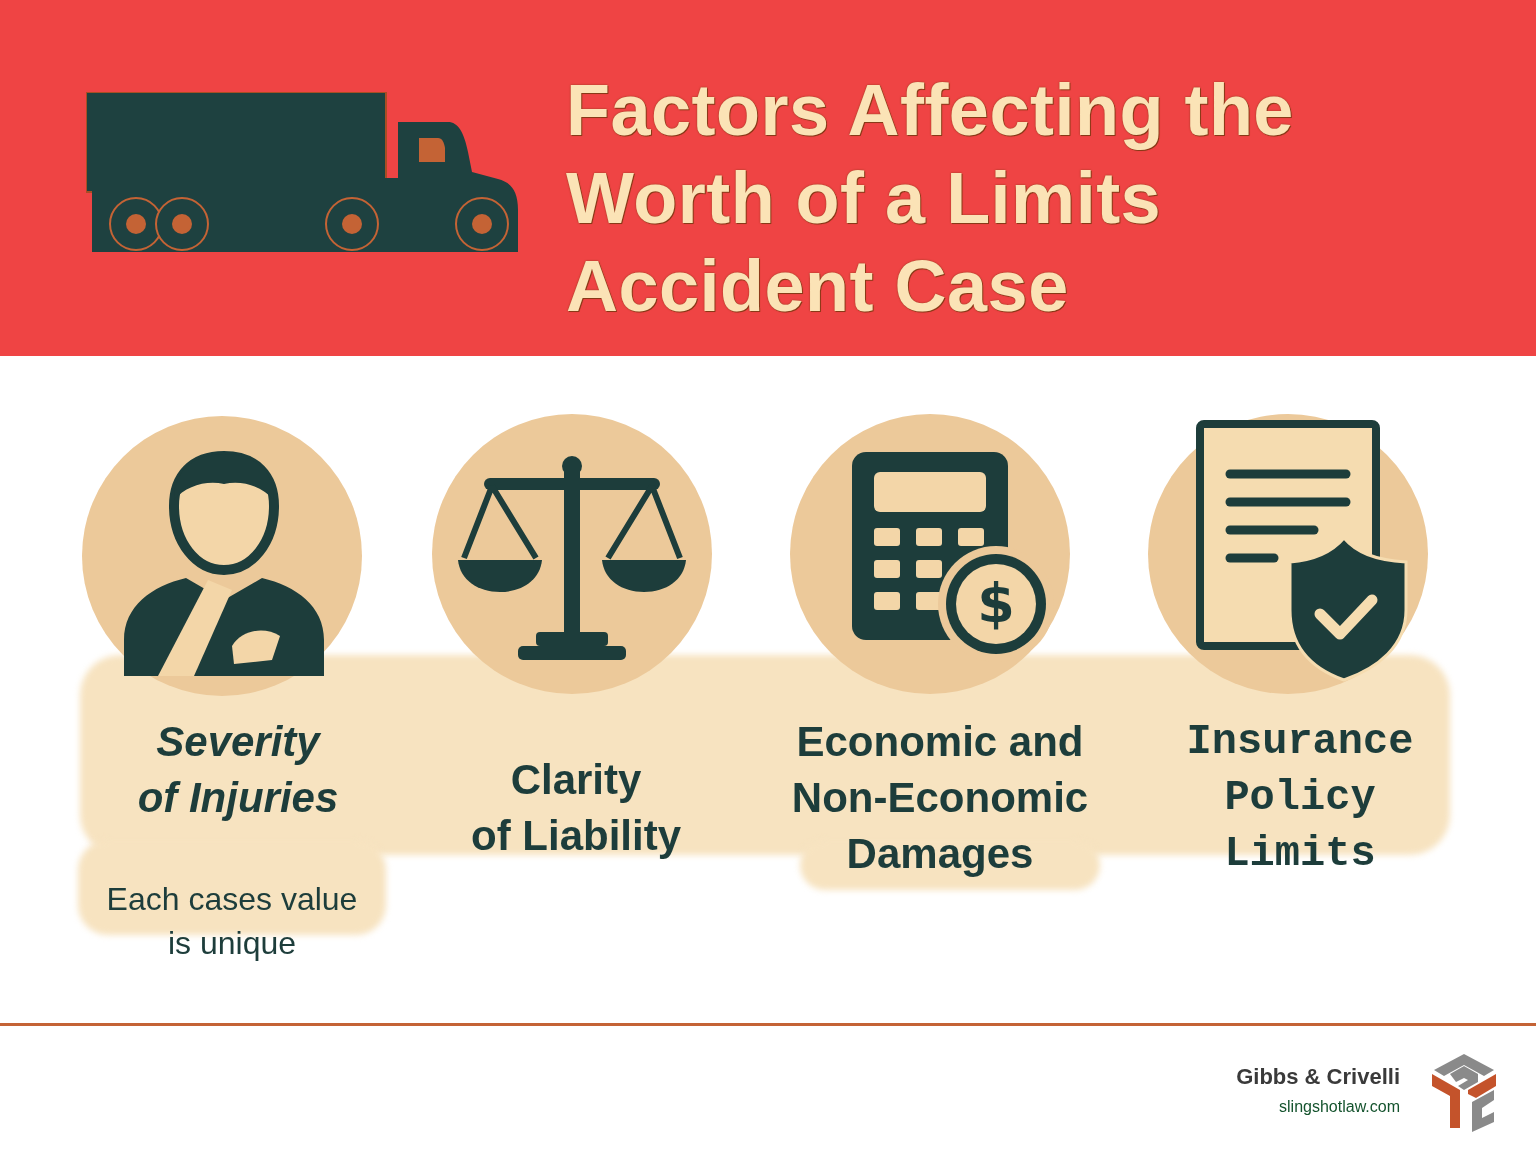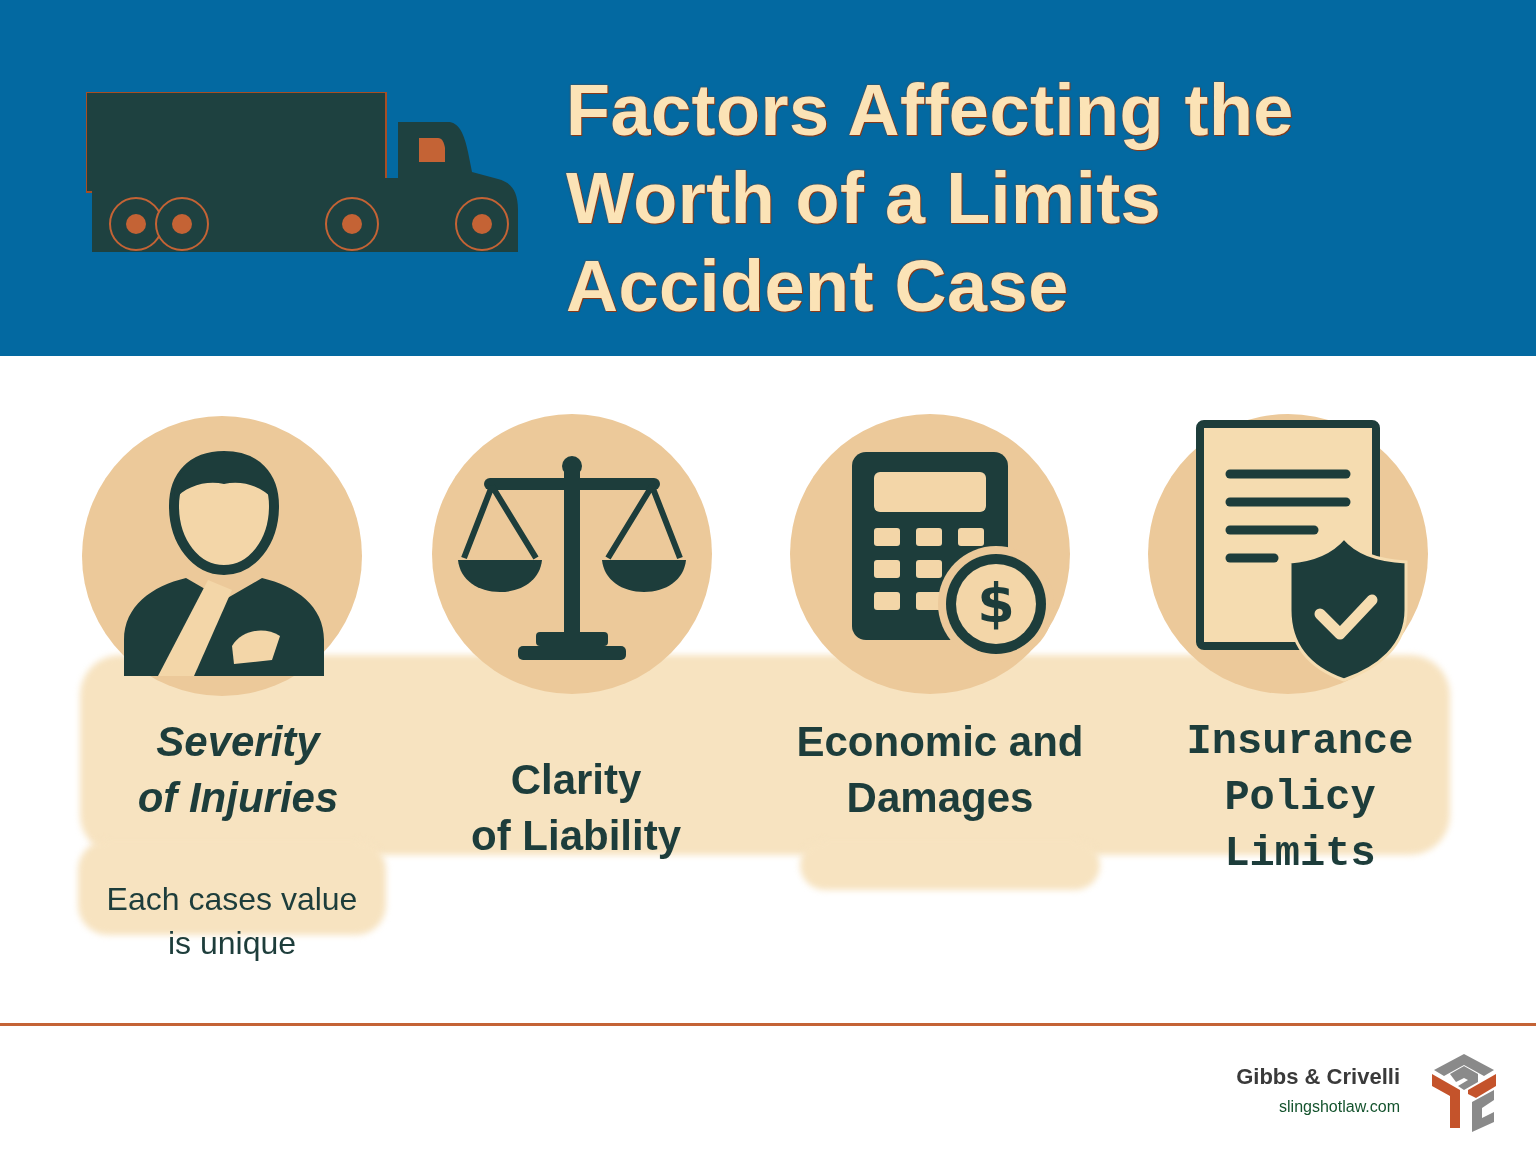--- a/index.html
+++ b/index.html
@@ -1,21 +1,21 @@
 <!DOCTYPE html>
 <html><head>
 <meta charset="utf-8">
 <style>
   html, body { margin: 0; padding: 0; }
   body {
     width: 1536px; height: 1154px; background: #ffffff; position: relative; overflow: hidden;
     font-family: "Liberation Sans", "DejaVu Sans", sans-serif;
   }
   .header {
-    position: absolute; left: 0; top: 0; width: 1536px; height: 356px; background: #0369a1;
+    position: absolute; left: 0; top: 0; width: 1536px; height: 356px; background: #ef4444;
   }
   .truck { position: absolute; left: 86px; top: 92px; width: 440px; height: 160px; }
   .title {
     position: absolute; left: 566px; top: 66px; width: 900px;
     color: #fbe3b6; font-weight: bold; font-size: 72px; line-height: 88px;
     text-shadow: 0 0 2px #8a3a18, 1px 1px 0 #8a3a18;
     letter-spacing: 0.5px;
   }
   .band {
     position: absolute; left: 80px; top: 655px; width: 1370px; height: 200px;
@@ -137,20 +137,21 @@
     <rect x="22" y="140" width="26" height="18" rx="3"></rect>
       <rect x="64" y="140" width="26" height="18" rx="3"></rect>
   </g>
   <circle cx="144" cy="152" r="58" fill="#ecc99a"></circle>
   <circle cx="144" cy="152" r="50" fill="#1d3d3b"></circle>
   <circle cx="144" cy="152" r="40" fill="#f3d6a8"></circle>
   <text x="144" y="170" text-anchor="middle" font-size="54" font-weight="bold" fill="#1d3d3b" font-family="DejaVu Sans, sans-serif">$</text>
 </svg>
 <div class="label" style="left:760px; top:714px; width:360px;">
   <div>Economic and</div>
+  <div>Non-Economic</div>
   <div>Damages</div>
 </div>
 
 <div class="circle" style="left:1148px; top:414px;"></div>
 <svg class="icon" style="left:1196px; top:420px;" width="220" height="262" viewBox="0 0 220 262">
   <rect x="4" y="4" width="176" height="222" rx="4" fill="#f5dcb0" stroke="#1d3d3b" stroke-width="8"></rect>
   <g stroke="#1d3d3b" stroke-width="9" stroke-linecap="round">
     <line x1="34" y1="54" x2="150" y2="54"></line>
     <line x1="34" y1="82" x2="150" y2="82"></line>
     <line x1="34" y1="110" x2="118" y2="110"></line>

